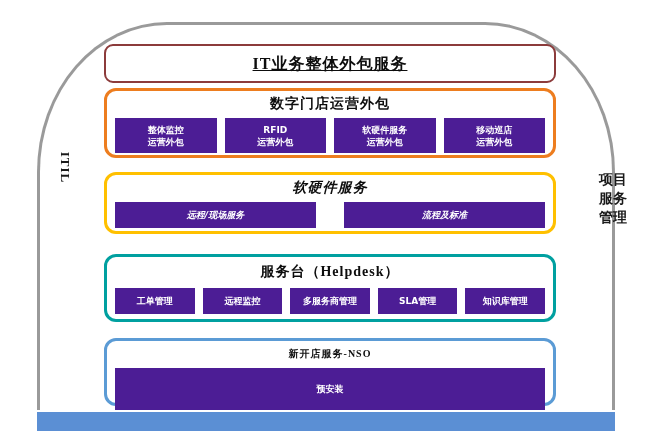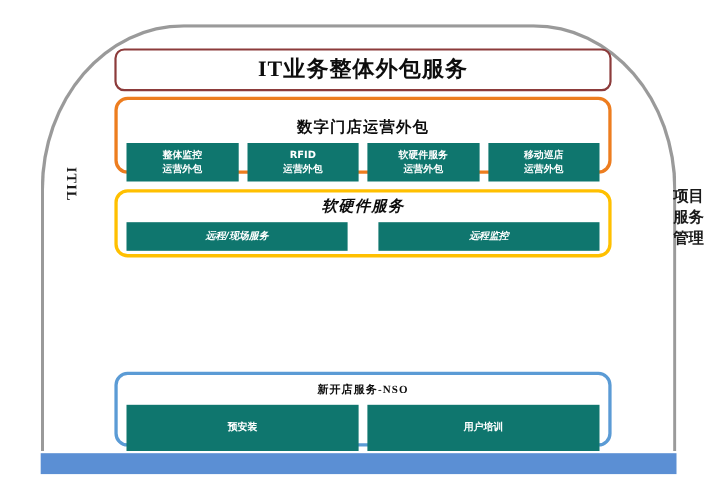--- a/index.html
+++ b/index.html
@@ -50,21 +50,21 @@
     font-weight: bold;
     font-size: 14px;
     line-height: 19px;
     letter-spacing: 0px;
   }
   #side-left {
     left: 48px;
     top: 158px;
   }
   #side-right {
-    left: 609px;
+    left: 596px;
     top: 170px;
   }
   .side-label .rot {
     display: block;
     transform: rotate(90deg);
     transform-origin: center center;
     font-family: "Liberation Serif", "DejaVu Serif", serif;
     font-size: 13px;
     letter-spacing: 1px;
     height: 19px;
@@ -90,21 +90,21 @@
     font-family: "Liberation Serif", "DejaVu Serif", serif;
   }
   .chips {
     display: flex;
     justify-content: space-between;
     align-items: stretch;
     padding: 0 8px 0 8px;
     gap: 8px;
   }
   .chip {
-    background: #0f766e;
+    background: #4c1d95;
     color: #ffffff;
     font-weight: bold;
     font-size: 9px;
     line-height: 12px;
     display: flex;
     flex-direction: column;
     align-items: center;
     justify-content: center;
     text-align: center;
     padding: 3px 2px;
@@ -115,33 +115,34 @@
 
   
   #panel-1 {
     top: 44px;
     height: 39px;
     border-width: 2px;
     border-color: #8c3b3b;
     border-radius: 9px;
   }
   #panel-1 .panel-title {
-    font-size: 20px;
+    font-size: 16px;
     line-height: 35px;
     letter-spacing: 1px;
+    text-decoration: underline;
   }
 
   
   #panel-2 {
     top: 88px;
     height: 70px;
     border-width: 3px;
     border-color: #ed7d1f;
   }
-  #panel-2 .panel-title { font-size: 14px; padding-top: 16px; letter-spacing: 1px;}
+  #panel-2 .panel-title { font-size: 14px; padding-top: 4px; letter-spacing: 1px;}
   #panel-2 .chips { margin-top: 5px; }
   #panel-2 .chip { height: 35px; }
 
   
   #panel-3 {
     top: 172px;
     height: 62px;
     border-width: 3px;
     border-color: #ffc000;
     font-style: italic;
@@ -214,31 +215,48 @@
     </div>
   </div>
 
   <div class="panel" id="panel-3">
     <div class="panel-title">软硬件服务</div>
     <div class="chips">
       <div class="chip">
         <span>远程/现场服务</span>
       </div>
       <div class="chip">
+        <span>流程及标准</span>
+      </div>
+    </div>
+  </div>
+
+  <div class="panel" id="panel-4">
+    <div class="panel-title">服务台（Helpdesk）</div>
+    <div class="chips">
+      <div class="chip">
+        <span>工单管理</span>
+      </div>
+      <div class="chip">
         <span>远程监控</span>
       </div>
-    </div>
-  </div>
-
+      <div class="chip">
+        <span>多服务商管理</span>
+      </div>
+      <div class="chip">
+        <span>SLA管理</span>
+      </div>
+      <div class="chip">
+        <span>知识库管理</span>
+      </div>
+    </div>
+  </div>
 
   <div class="panel" id="panel-5">
     <div class="panel-title">新开店服务-NSO</div>
     <div class="chips">
       <div class="chip">
         <span>预安装</span>
       </div>
-      <div class="chip">
-        <span>用户培训</span>
-      </div>
     </div>
   </div>
 
 </div>
 
 </body></html>

